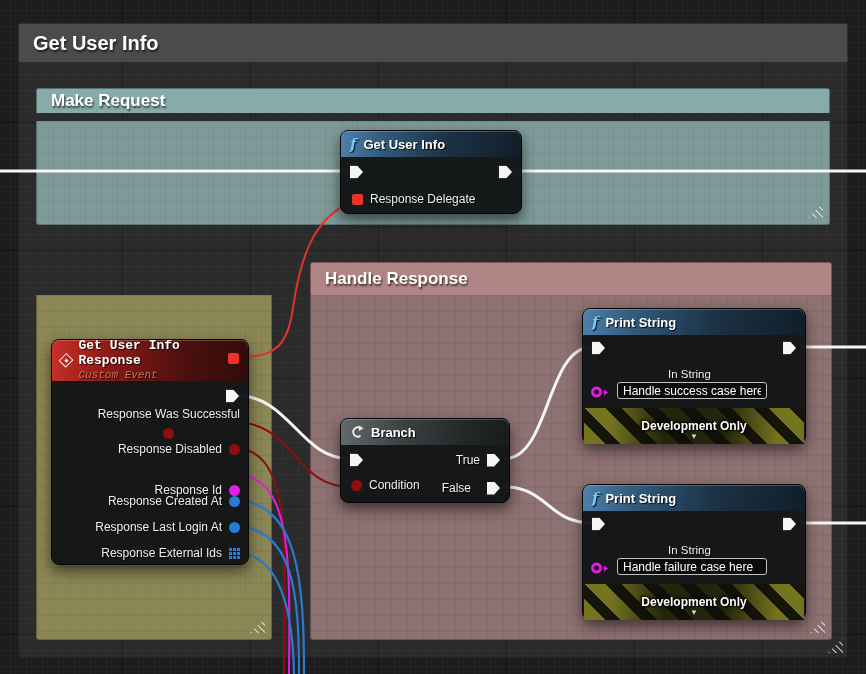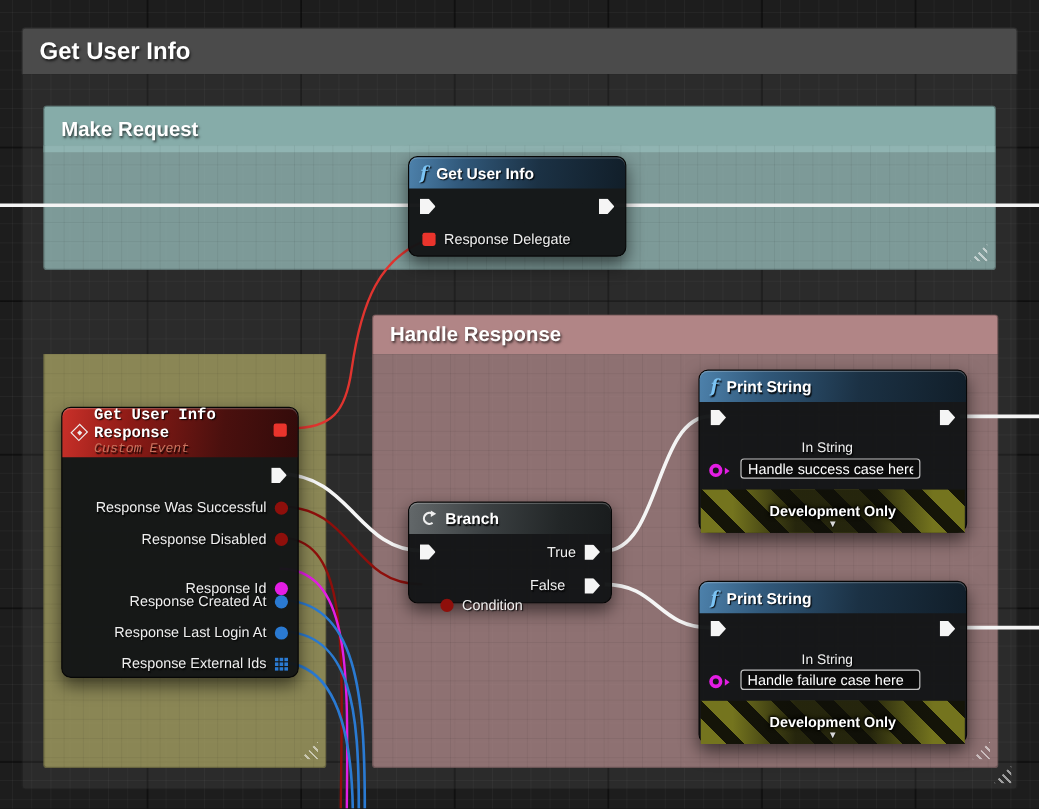--- a/index.html
+++ b/index.html
@@ -100,21 +100,21 @@
 
 <div id="canvas">
 
   <div class="comment-header" style="left:18px; top:23px; width:830px; height:39px; background:#4b4b4b; font-size:20px;">
     <span>Get User Info</span>
   </div>
   <div class="comment-body" style="left:18px; top:62px; width:830px; height:596px; background:rgba(145,145,145,0.12); background-image:none;">
     <div class="resize-handle" style="right:4px; bottom:4px;"></div>
   </div>
 
-  <div class="comment-header" style="left:36px; top:88px; width:794px; height:39px; background:#86aca9; font-size:17px;">
+  <div class="comment-header" style="left:36px; top:88px; width:794px; height:25px; background:#86aca9; font-size:17px;">
     <span>Make Request</span>
   </div>
   <div class="comment-body" style="left:36px; top:121px; width:794px; height:104px; background-color:rgba(146,183,180,0.8);">
     <div class="resize-handle" style="right:6px; bottom:6px;"></div>
   </div>
 
   <div class="comment-body" style="left:36px; top:295px; width:236px; height:345px; background-color:rgba(162,157,96,0.8);">
     <div class="resize-handle" style="right:6px; bottom:6px;"></div>
   </div>
 
@@ -171,21 +171,21 @@
         </span>
       <span class="event-titles">
         <span>Get User Info Response</span>
         <span class="event-subtitle">Custom Event</span>
       </span>
     </div>
     <span class="pin-square" style="position:absolute; right:9px; top:13px;"></span>
     <div class="row" style="right:9px; top:56px;">
       <span class="pin-exec"></span>
     </div>
-    <div class="row" style="right:8px; top:83px;">
+    <div class="row" style="right:8px; top:83px;flex-direction:column;">
       <span class="pin-label">Response Was Successful</span>
       <span class="pin-circle pin-bool"></span>
     </div>
     <div class="row" style="right:8px; top:109px;">
       <span class="pin-label">Response Disabled</span>
       <span class="pin-circle pin-bool"></span>
     </div>
     <div class="row" style="right:8px; top:150px;">
       <span class="pin-label">Response Id</span>
       <span class="pin-circle pin-string"></span>
@@ -218,21 +218,21 @@
     <div class="node-header hdr-branch">
       <svg width="14" height="14">
         <path d="M10.5 3.2 A4.6 4.6 0 1 0 10.5 10.8" stroke="#eee" stroke-width="1.8" fill="none"></path>
         <polygon points="9,0.5 13.5,3.2 9,5.9" fill="#eee"></polygon>
       </svg>
       <span>Branch</span>
     </div>
     <div class="row" style="left:9px; top:41px;">
       <span class="pin-exec"></span>
     </div>
-    <div class="row" style="left:10px; top:85px;margin-left:16px;">
+    <div class="row" style="left:10px; top:66px;">
       <span class="pin-circle pin-bool"></span>
       <span class="pin-label">Condition</span>
     </div>
     <div class="row" style="right:9px; top:41px;">
       <span class="pin-label">True</span>
       <span class="pin-exec"></span>
     </div>
     <div class="row" style="right:9px; top:69px;gap:16px;">
       <span class="pin-label">False</span>
       <span class="pin-exec"></span>

